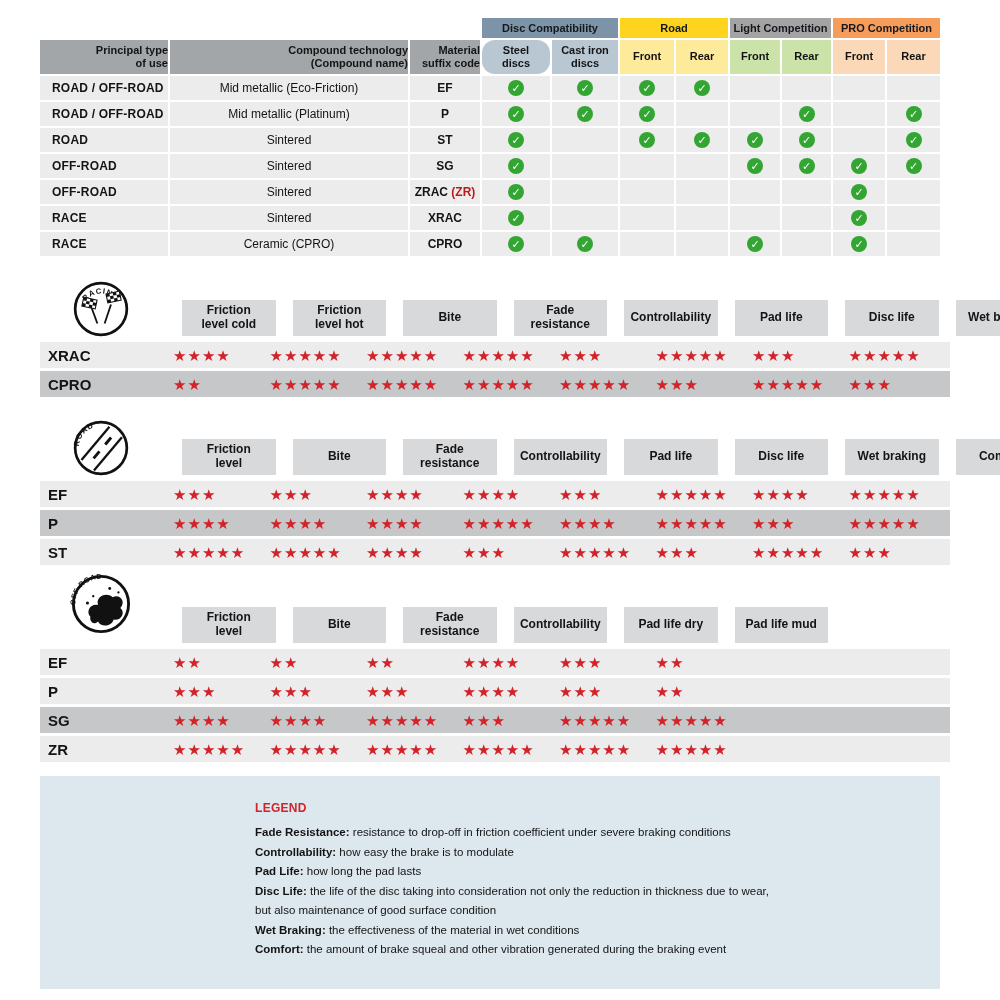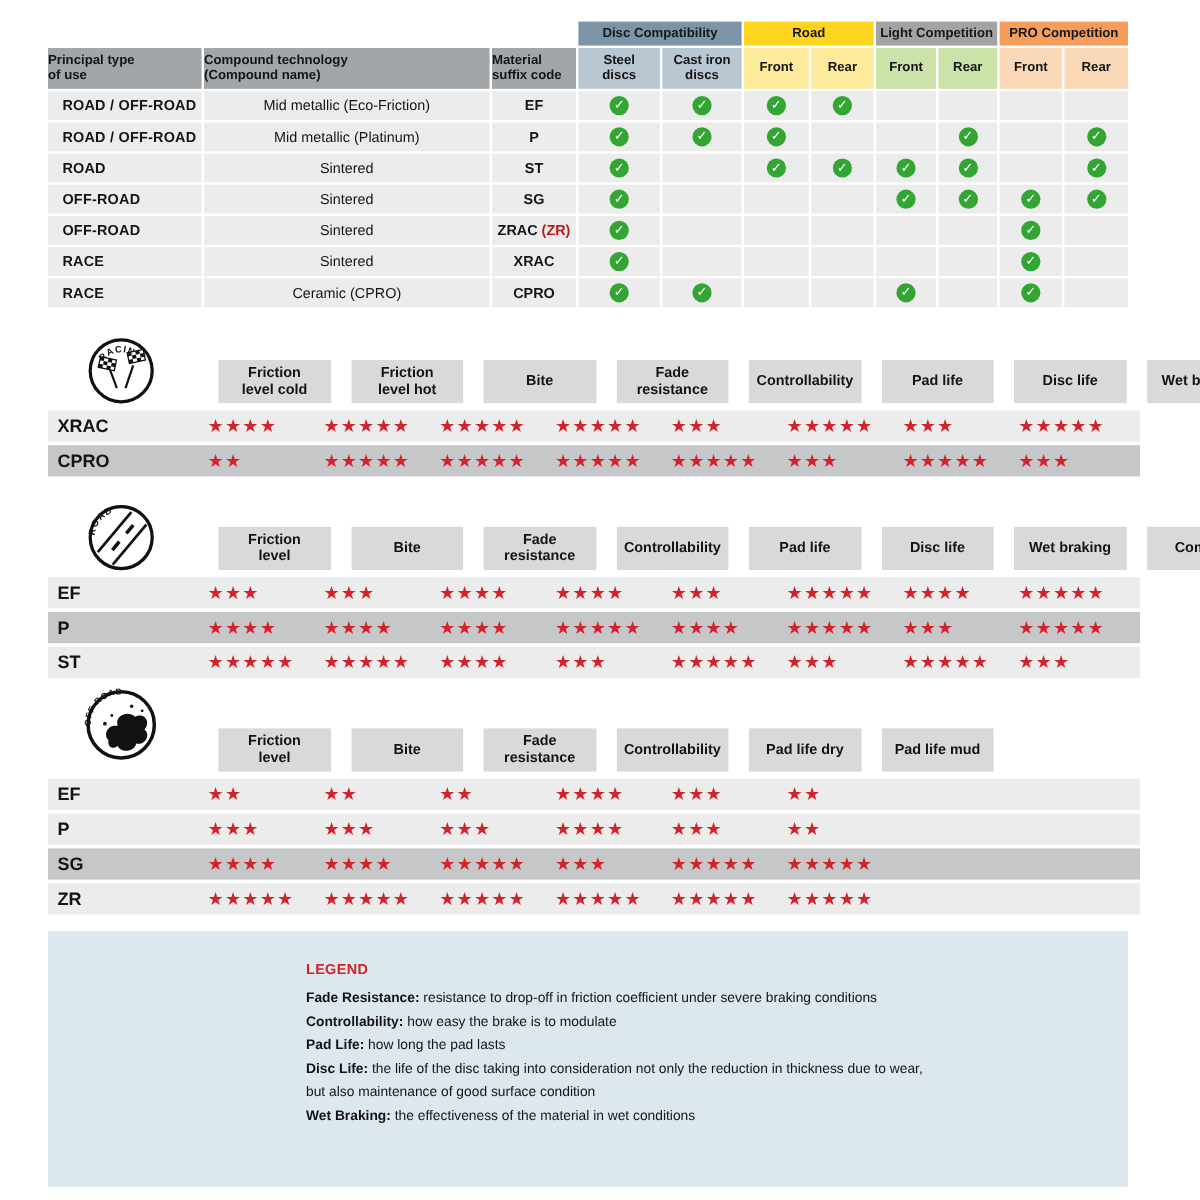--- a/index.html
+++ b/index.html
@@ -6,21 +6,21 @@
   * { box-sizing:border-box; margin:0; padding:0; }
   html,body { background:#fff; }
   body { width:1000px; height:1000px; font-family:"Liberation Sans","DejaVu Sans",sans-serif; color:#141414; overflow:hidden; }
   .page { padding:16px 50px 0 40px; }
 
   
   table.compat { border-collapse:separate; border-spacing:2px; table-layout:fixed; margin-left:-2px; }
   table.compat td { overflow:hidden; vertical-align:middle; }
   td.blank { background:transparent; }
   td.group-head { height:20px; text-align:center; font-weight:bold; font-size:11px; color:#15181c; }
-  td.base-head { background:#a2a6a9; text-align:left; font-weight:bold; font-size:11px; white-space:pre-line; height:22px; line-height:1.2; }
+  td.base-head { background:#a2a6a9; text-align:right; font-weight:bold; font-size:11px; white-space:pre-line; height:22px; line-height:1.2; }
   td.sub-head { text-align:center; font-weight:bold; font-size:11px; white-space:pre-line; height:34px; line-height:1.2; }
   tr.data-row td { background:var(--rowbg); height:24px; font-size:12px; }
   td.use { font-weight:bold; font-size:10.5px; padding-left:12px; letter-spacing:.2px; }
   td.compound { text-align:center; }
   td.suffix { text-align:center; font-weight:bold; }
   td.suffix .alt { color:#b91c1c; }
   td.checkcell { text-align:center; }
   .check { display:inline-flex; width:16px; height:16px; border-radius:50%; background:var(--check); color:#fff; font-size:11px; font-weight:bold; align-items:center; justify-content:center; line-height:1; }
 
   
@@ -70,21 +70,21 @@
           <td class="group-head" colspan="2" style="background: #a3a3a3;">Light Competition</td>
           <td class="group-head" colspan="2" style="background: rgb(247, 157, 92);">PRO Competition</td>
         </tr>
         <tr>
           <td class="base-head">Principal type
 of use</td>
           <td class="base-head">Compound technology
 (Compound name)</td>
           <td class="base-head">Material
 suffix code</td>
-          <td class="sub-head" style="background: rgb(185, 199, 211);">Steel
+          <td class="sub-head" style="background: rgb(185, 199, 211); border-radius: 13px;">Steel
 discs</td>
           <td class="sub-head" style="background: rgb(185, 199, 211);">Cast iron
 discs</td>
           <td class="sub-head" style="background: rgb(253, 234, 155);">Front</td>
           <td class="sub-head" style="background: rgb(253, 234, 155);">Rear</td>
           <td class="sub-head" style="background: rgb(203, 226, 169);">Front</td>
           <td class="sub-head" style="background: rgb(203, 226, 169);">Rear</td>
           <td class="sub-head" style="background: rgb(251, 217, 184);">Front</td>
           <td class="sub-head" style="background: rgb(251, 217, 184);">Rear</td>
         </tr>
@@ -718,16 +718,17 @@
 
   <div class="legend">
     <div class="legend-title">LEGEND</div>
     <div id="legend-lines">
         <div class="legend-line"><b class="term">Fade Resistance: </b>resistance to drop-off in friction coefficient under severe braking conditions</div>
         <div class="legend-line"><b class="term">Controllability: </b>how easy the brake is to modulate</div>
         <div class="legend-line"><b class="term">Pad Life: </b>how long the pad lasts</div>
         <div class="legend-line"><b class="term">Disc Life: </b>the life of the disc taking into consideration not only the reduction in thickness due to wear,</div>
         <div class="legend-line">but also maintenance of good surface condition</div>
         <div class="legend-line"><b class="term">Wet Braking: </b>the effectiveness of the material in wet conditions</div>
+        <div class="legend-line"><b class="term">Comfort: </b>the amount of brake squeal and other vibration generated during the braking event</div>
       </div>
   </div>
 
 </div>
 
 </body></html>

